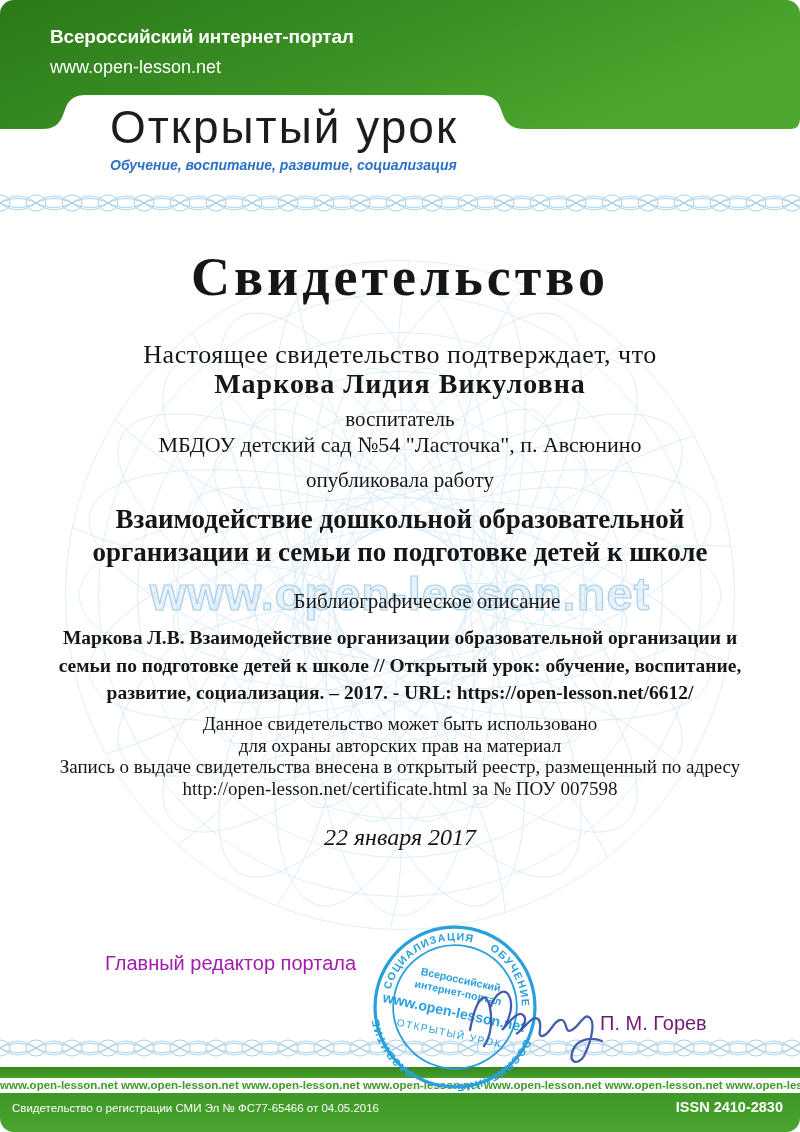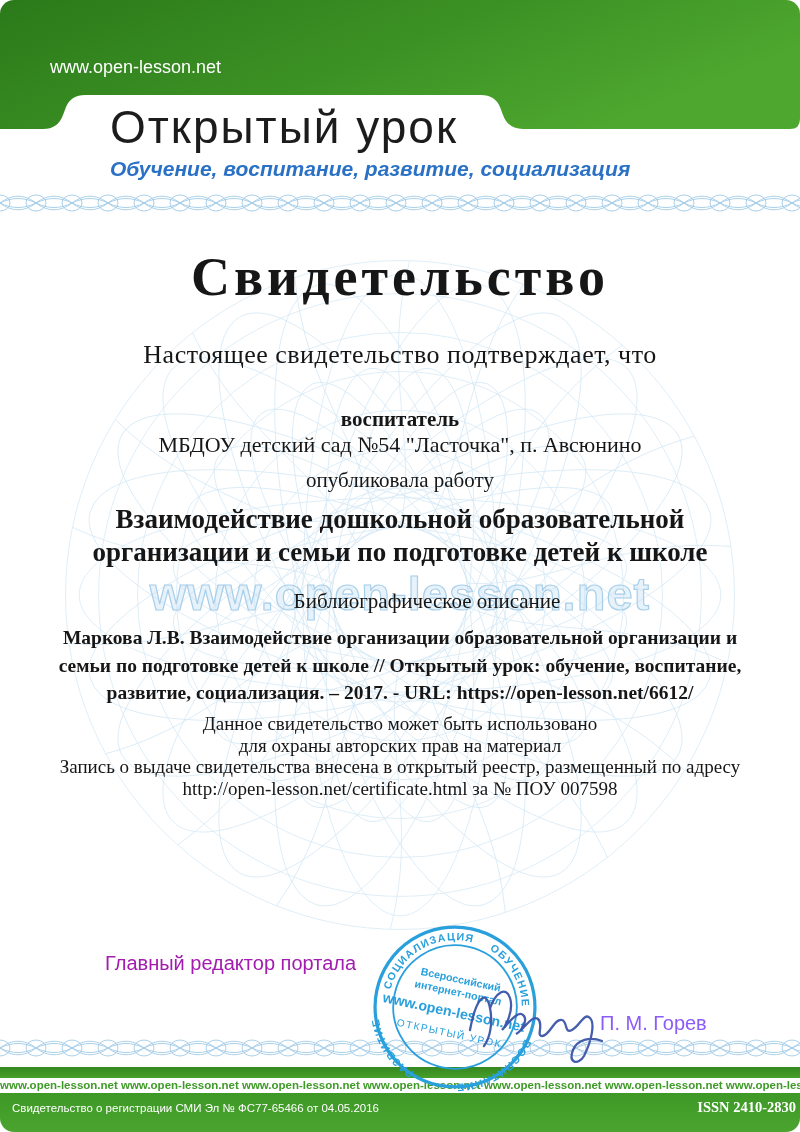--- a/index.html
+++ b/index.html
@@ -7,67 +7,67 @@
     position:relative;width:800px;height:1132px;margin:0 auto;
     background:#ffffff;border-radius:14px;overflow:hidden;
     font-family:"Liberation Serif", serif;color:#161616;
   }
   
   .header-bg{position:absolute;top:0;left:0;width:800px;height:130px;z-index:2;}
   .hdr-text{position:absolute;z-index:3;font-family:"Liberation Sans", sans-serif;}
   .portal-title{left:50px;top:26px;color:#fff;font-size:19px;font-weight:bold;letter-spacing:-0.2px;}
   .portal-url{left:50px;top:57px;color:#fff;font-size:18px;}
   .site-name{left:110px;top:100px;color:#1c1c1c;font-size:46px;letter-spacing:2px;}
-  .tagline{left:110px;top:157px;color:#2a71c6;font-size:21px;font-style:italic;font-weight:bold;}
+  .tagline{left:110px;top:157px;color:#2a71c6;font-size:14px;font-style:italic;font-weight:bold;}
   
   .band{position:absolute;left:0;width:800px;height:20px;z-index:1;}
   .band-top{top:193px;}
   .band-bottom{top:1038px;}
   .rosette{position:absolute;left:50px;top:245px;width:700px;height:700px;z-index:1;}
   .watermark{
     position:absolute;left:0;top:566px;width:100%;text-align:center;z-index:1;
     font-family:"Liberation Sans", sans-serif;font-weight:bold;font-size:47px;letter-spacing:1px;
     color:rgba(185,217,240,0.35);-webkit-text-stroke:1.2px #a8cfe9;white-space:nowrap;
   }
   
   .ct{position:absolute;left:0;width:100%;text-align:center;z-index:2;}
   .cert-title{top:246px;font-size:54px;font-weight:bold;letter-spacing:4px;}
   .intro{top:340px;font-size:26px;letter-spacing:0.5px;}
   .name{top:368px;font-size:28px;font-weight:bold;letter-spacing:1px;}
-  .role{top:407px;font-size:21px;font-weight:bold;}
+  .role{top:407px;font-size:21px;}
   .org{top:432px;font-size:22px;}
   .action{top:468px;font-size:21px;}
   .work-title{top:503px;font-size:27px;font-weight:bold;line-height:33px;}
   .biblio-label{top:589px;font-size:21px;padding-left:27px;}
   .citation{top:624px;font-size:19.5px;font-weight:bold;line-height:27.5px;white-space:nowrap;}
   .usage{top:713px;font-size:19px;line-height:21.5px;white-space:nowrap;}
   .date{top:824px;font-size:24px;font-style:italic;}
   
   .sig-label{position:absolute;left:105px;top:952px;z-index:2;
     font-family:"Liberation Sans", sans-serif;font-size:20px;color:#a21caf;}
   .sig-name{position:absolute;left:600px;top:1012px;z-index:2;
-    font-family:"Liberation Sans", sans-serif;font-size:20px;color:#8b5cf6;}
+    font-family:"Liberation Sans", sans-serif;font-size:20px;color:#701a75;}
   .stamp-wrap{position:absolute;left:370px;top:922px;width:170px;height:170px;z-index:3;
     transform:rotate(12deg);}
   .stamp-wrap svg{width:170px;height:170px;}
   .stamp-wrap text{font-family:"Liberation Sans", sans-serif;fill:#29a0dc;}
   .signature-svg{position:absolute;left:462px;top:968px;width:150px;height:100px;z-index:4;}
   
   .footer-bar1{position:absolute;left:0;top:1067px;width:800px;height:11px;z-index:2;
     background:linear-gradient(#35871f,#47a02a);}
   .footer-strip{position:absolute;left:0;top:1078px;width:800px;height:15px;z-index:2;
     background:#ffffff;overflow:hidden;text-align:center;white-space:nowrap;
     font-family:"Liberation Sans", sans-serif;font-size:11.5px;font-weight:600;
     color:#3f9b28;line-height:15px;}
   .footer-main{position:absolute;left:0;top:1093px;width:800px;height:52px;z-index:2;
     background:linear-gradient(#3e9826,#4ea831);}
   .footer-reg{position:absolute;left:12px;top:9px;
     font-family:"Liberation Sans", sans-serif;font-size:11.5px;color:#ffffff;}
-  .footer-issn{position:absolute;right:4px;top:6px;
-    font-family:Liberation Serif, serif;font-size:14.5px;font-weight:bold;color:#ffffff;text-align:right;}
+  .footer-issn{position:absolute;right:17px;top:6px;
+    font-family:Liberation Sans, sans-serif;font-size:14.5px;font-weight:bold;color:#ffffff;text-align:right;}
 </style>
 </head>
 <body>
 
 <div class="page">
 
   <svg class="rosette" viewBox="-360 -360 720 720" aria-hidden="true">
     <g fill="none" stroke="#aed3ec" stroke-width="0.8" opacity="0.5">
       <g id="petA">
           <ellipse rx="330" ry="100"></ellipse>
@@ -166,45 +166,48 @@
   <svg class="header-bg" viewBox="0 0 800 130" preserveAspectRatio="none" aria-hidden="true">
     <defs>
       <linearGradient id="gh" x1="0" y1="0" x2="1" y2="0.4">
         <stop offset="0" stop-color="#2b7a1a"></stop>
         <stop offset="0.55" stop-color="#3c9124"></stop>
         <stop offset="1" stop-color="#4ea82f"></stop>
       </linearGradient>
     </defs>
     <path d="M0,0 H800 V119 Q800,129 790,129 H523 Q508,129 503,115 L500,107 Q495,95 481,95 H85 Q71,95 66,107 L63,115 Q58,129 43,129 H0 Z" fill="url(#gh)"></path>
   </svg>
+  <div class="hdr-text portal-title">Всероссийский интернет-портал</div>
   <div class="hdr-text portal-url">www.open-lesson.net</div>
   <div class="hdr-text site-name">Открытый урок</div>
   <div class="hdr-text tagline">Обучение, воспитание, развитие, социализация</div>
 
   <div class="ct cert-title">Свидетельство</div>
   <div class="ct intro">Настоящее свидетельство подтверждает, что</div>
+  <div class="ct name">Маркова Лидия Викуловна</div>
   <div class="ct role">воспитатель</div>
   <div class="ct org">МБДОУ детский сад №54 "Ласточка", п. Авсюнино</div>
   <div class="ct action">опубликовала работу</div>
   <div class="ct work-title">
     <div>Взаимодействие дошкольной образовательной</div>
     <div>организации и семьи по подготовке детей к школе</div>
   </div>
   <div class="ct biblio-label">Библиографическое описание</div>
   <div class="ct citation">
     <div>Маркова Л.В. Взаимодействие организации образовательной организации и</div>
     <div>семьи по подготовке детей к школе // Открытый урок: обучение, воспитание,</div>
     <div>развитие, социализация. – 2017. - URL: https://open-lesson.net/6612/</div>
   </div>
   <div class="ct usage">
     <div>Данное свидетельство может быть использовано</div>
     <div>для охраны авторских прав на материал</div>
     <div>Запись о выдаче свидетельства внесена в открытый реестр, размещенный по адресу</div>
     <div>http://open-lesson.net/certificate.html за № ПОУ 007598</div>
   </div>
+  <div class="ct date">22 января 2017</div>
 
   <div class="sig-label">Главный редактор портала</div>
   <div class="sig-name">П. М. Горев</div>
 
   <div class="stamp-wrap">
     <svg viewBox="0 0 168 168" aria-hidden="true">
       <circle cx="84" cy="84" r="79" fill="none" stroke="#29a0dc" stroke-width="3.2"></circle>
       <circle cx="84" cy="84" r="61" fill="none" stroke="#29a0dc" stroke-width="1.8"></circle>
       <defs>
         <path id="arcT" d="M18,84 A66,66 0 0 1 150,84" fill="none"></path>

